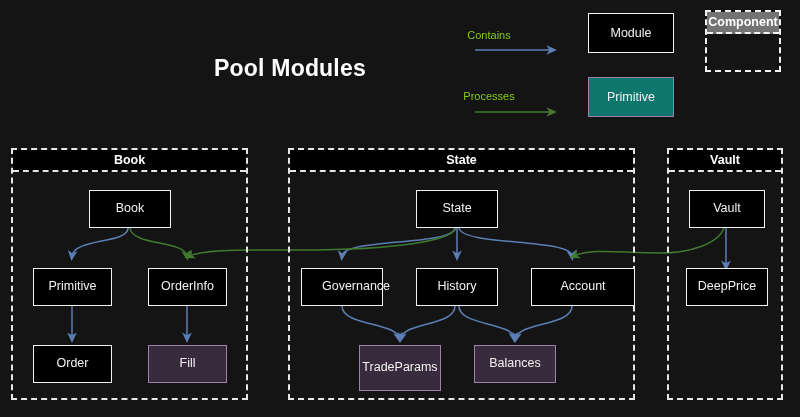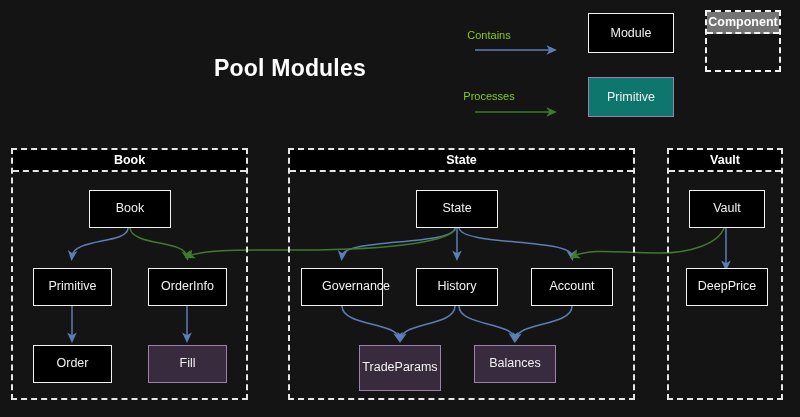--- a/index.html
+++ b/index.html
@@ -184,21 +184,21 @@
   <div class="node module" style="left:148px; top:268px; width:79px; height:38px;">OrderInfo</div>
   <div class="node module" style="left:33px;  top:345px; width:79px; height:38px;">Order</div>
   <div class="node primitive" style="left:148px; top:345px; width:79px; height:38px;">Fill</div>
 
   <div class="group g-state"></div>
   <div class="group-header gh-state">State</div>
 
   <div class="node module" style="left:416px; top:190px; width:82px; height:38px;">State</div>
   <div class="node module" style="left:301px; top:268px; width:82px; height:38px;padding-left:28px;">Governance</div>
   <div class="node module" style="left:416px; top:268px; width:82px; height:38px;">History</div>
-  <div class="node module" style="left:531px; top:268px; width:82px; height:38px;">Account</div>
+  <div class="node module" style="left:531px; top:268px; width:104px; height:38px;">Account</div>
   <div class="node primitive" style="left:359px; top:345px; width:82px; height:46px;">TradeParams</div>
   <div class="node primitive" style="left:474px; top:345px; width:82px; height:38px;">Balances</div>
 
   <div class="group g-vault"></div>
   <div class="group-header gh-vault">Vault</div>
 
   <div class="node module" style="left:689px; top:190px; width:76px; height:38px;">Vault</div>
   <div class="node module" style="left:686px; top:268px; width:82px; height:38px;">DeepPrice</div>
 
 </div>

